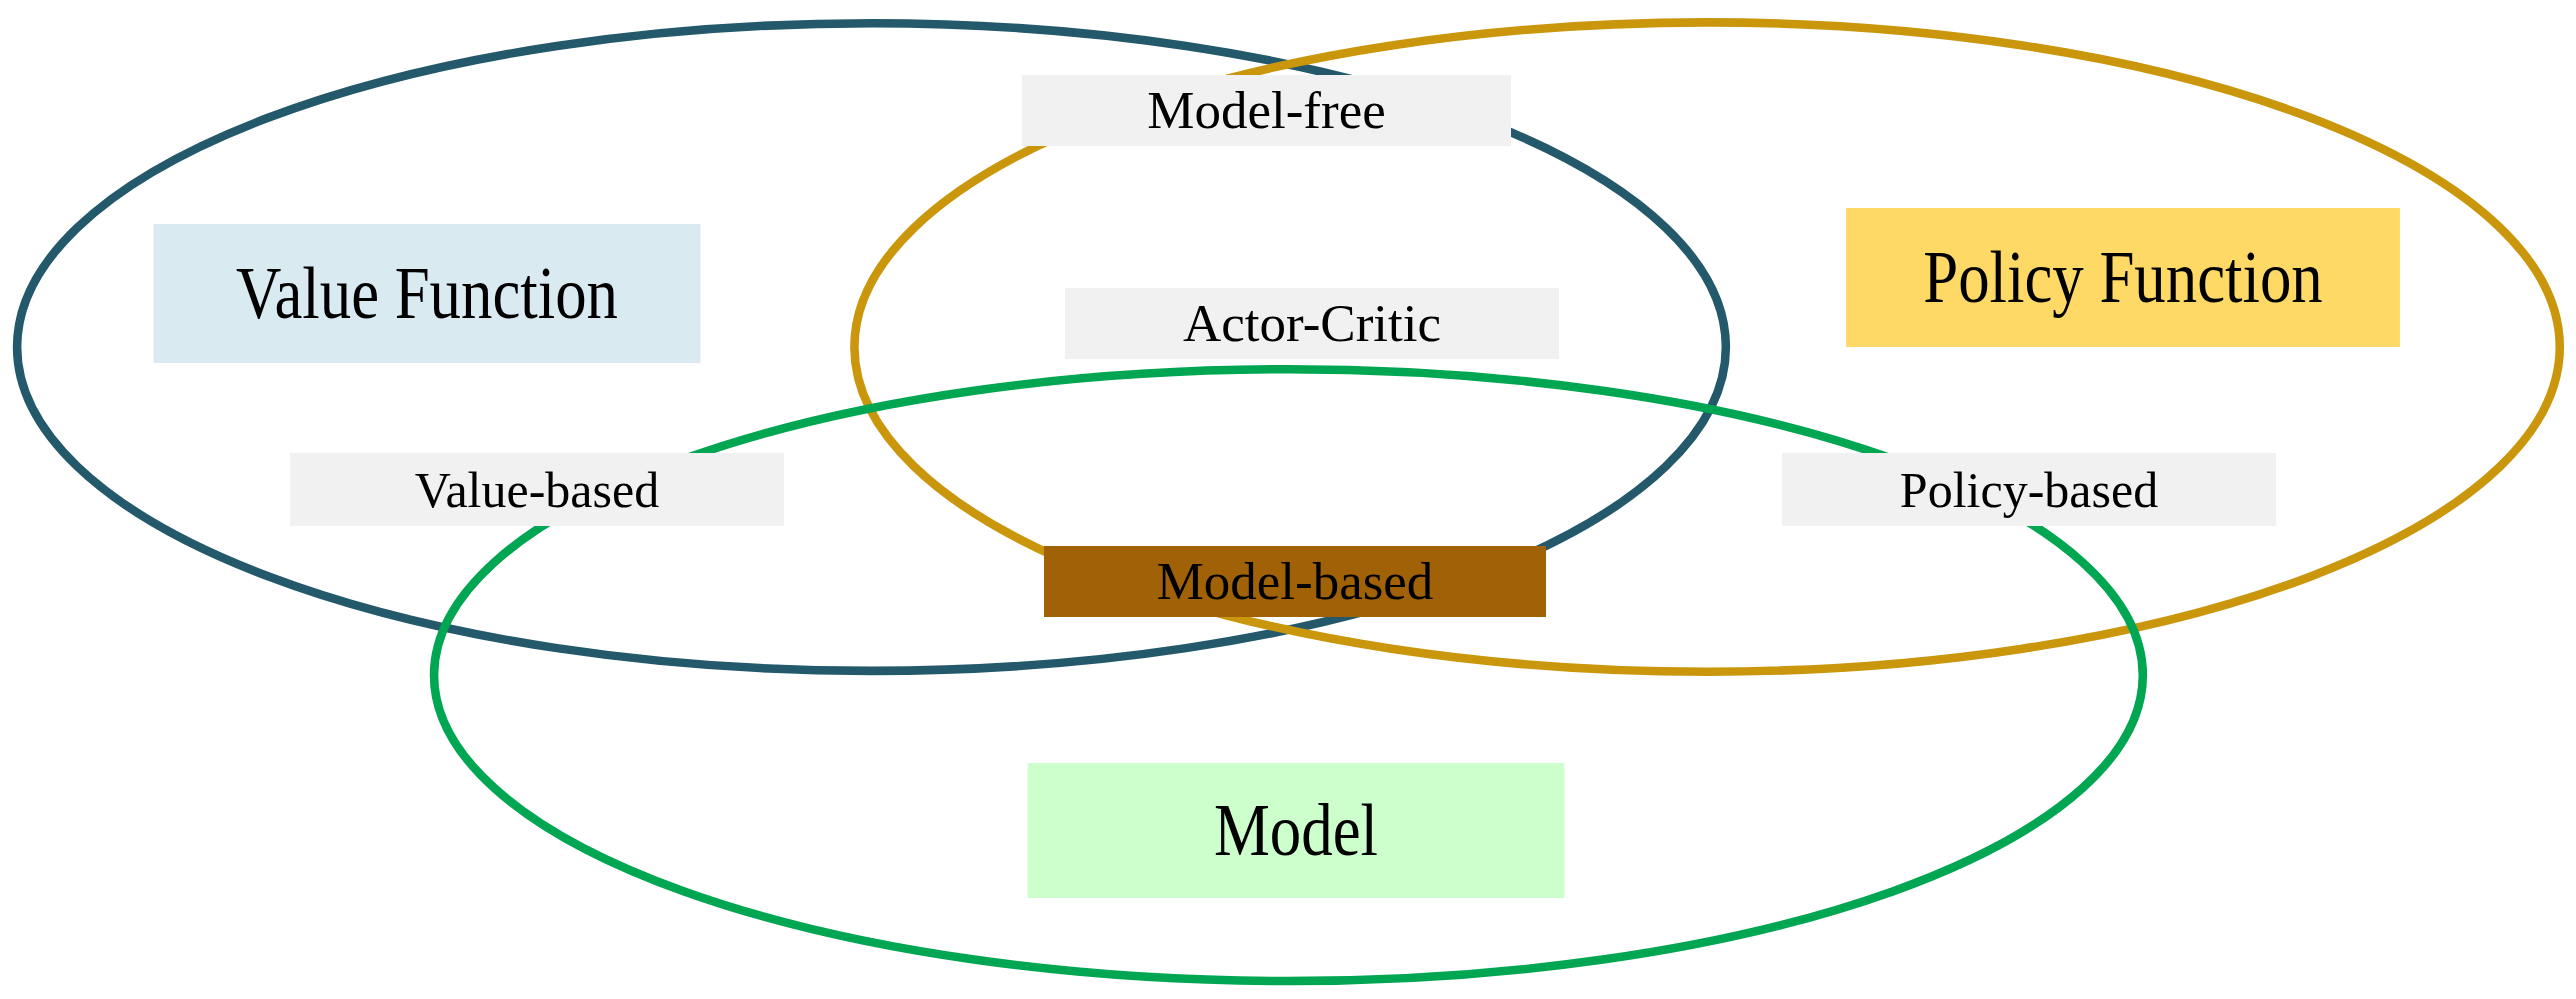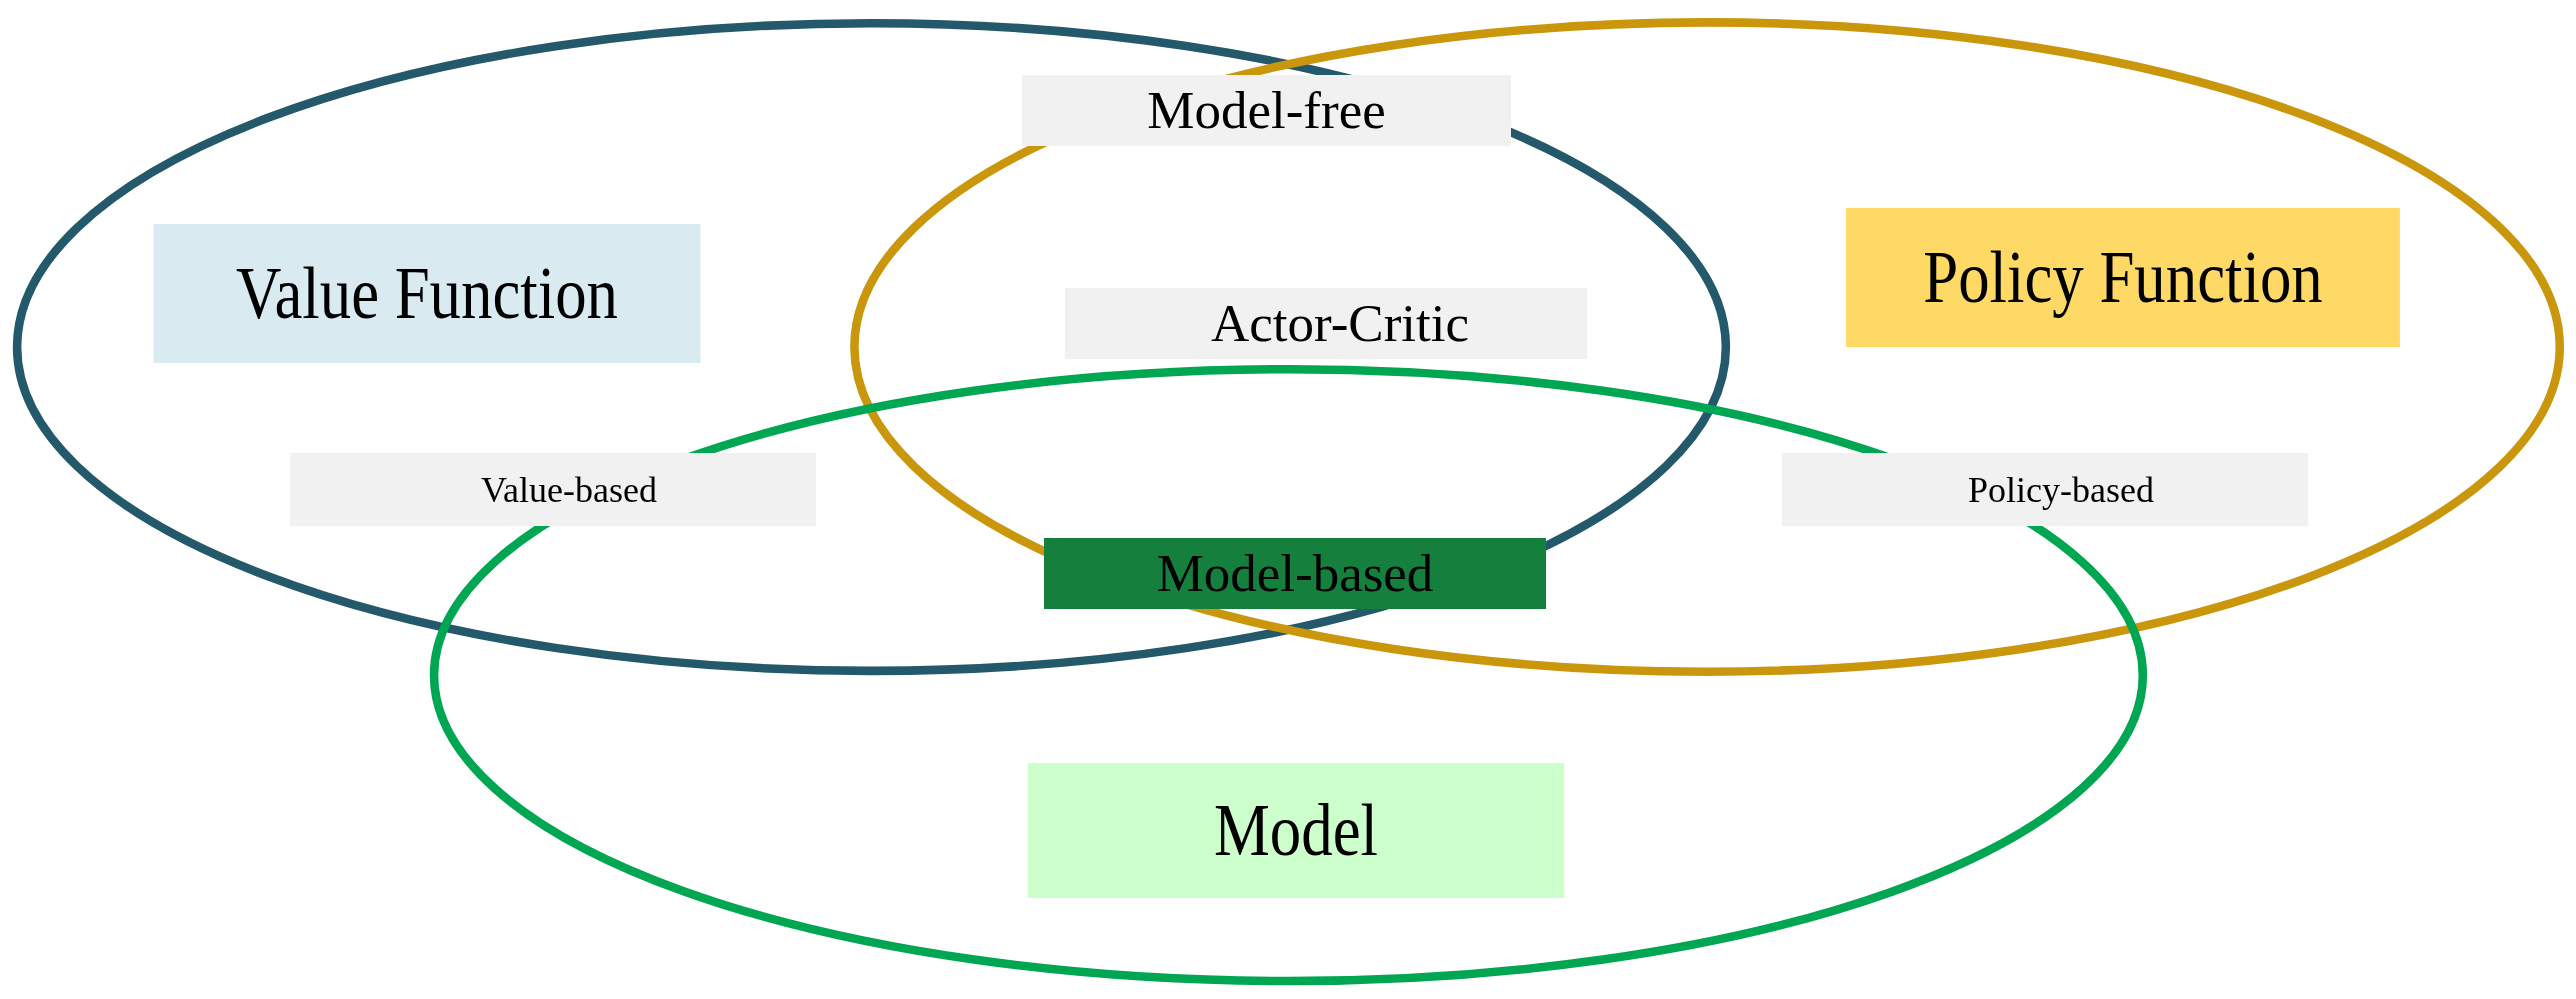--- a/index.html
+++ b/index.html
@@ -35,22 +35,21 @@
   
   .label.major {
     font-size: 73px;
     font-family: "Liberation Serif", "DejaVu Serif", serif;
     transform: scaleX(0.86);
   }
   .label.minor {
     font-size: 53px;
   }
   .label.minor-sm {
-    font-size: 36px;
-    padding-left: 32px;
+    font-size: 50px;
   }
 
   #lbl-value-function {
     left: 109px; top: 224px; width: 636px; height: 139px;
     background: #daeaf1;
   }
   #lbl-policy-function {
     left: 1801px; top: 208px; width: 644px; height: 139px;
     background: #ffd966;
   }
@@ -100,25 +99,25 @@
   </div>
 
   <div class="label major" id="lbl-model" style="background: rgb(204, 255, 204);">
     <span>Model</span>
   </div>
 
   <div class="label minor" id="lbl-model-free" style="background: rgb(241, 241, 241);">
     <span>Model-free</span>
   </div>
 
-  <div class="label minor" id="lbl-actor-critic" style="background: rgb(241, 241, 241); padding-left: 28px;">
+  <div class="label minor" id="lbl-actor-critic" style="background: rgb(241, 241, 241);">
     <span>Actor-Critic</span>
   </div>
 
-  <div class="label minor" id="lbl-model-based" style="background: #15803d;">
+  <div class="label minor" id="lbl-model-based" style="background: #a16207; margin-top: 8px;">
     <span>Model-based</span>
   </div>
 
   <div class="label minor-sm" id="lbl-value-based" style="background: rgb(241, 241, 241);">
     <span>Value-based</span>
   </div>
 
   <div class="label minor-sm" id="lbl-policy-based" style="background: rgb(241, 241, 241);">
     <span>Policy-based</span>
   </div>

